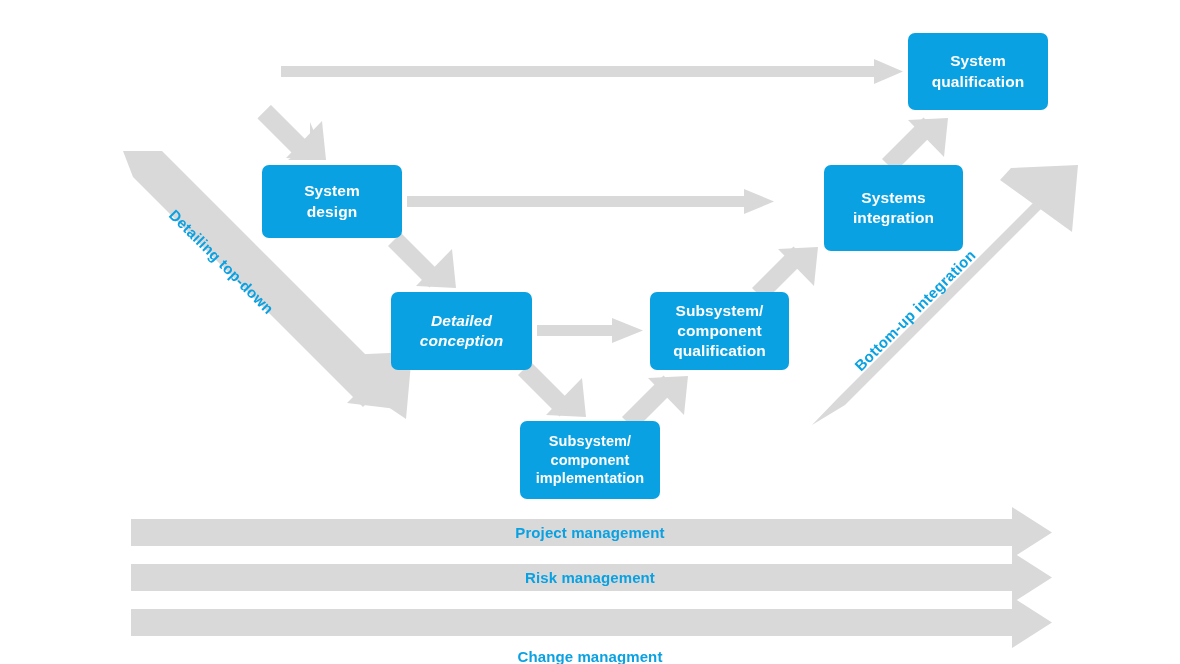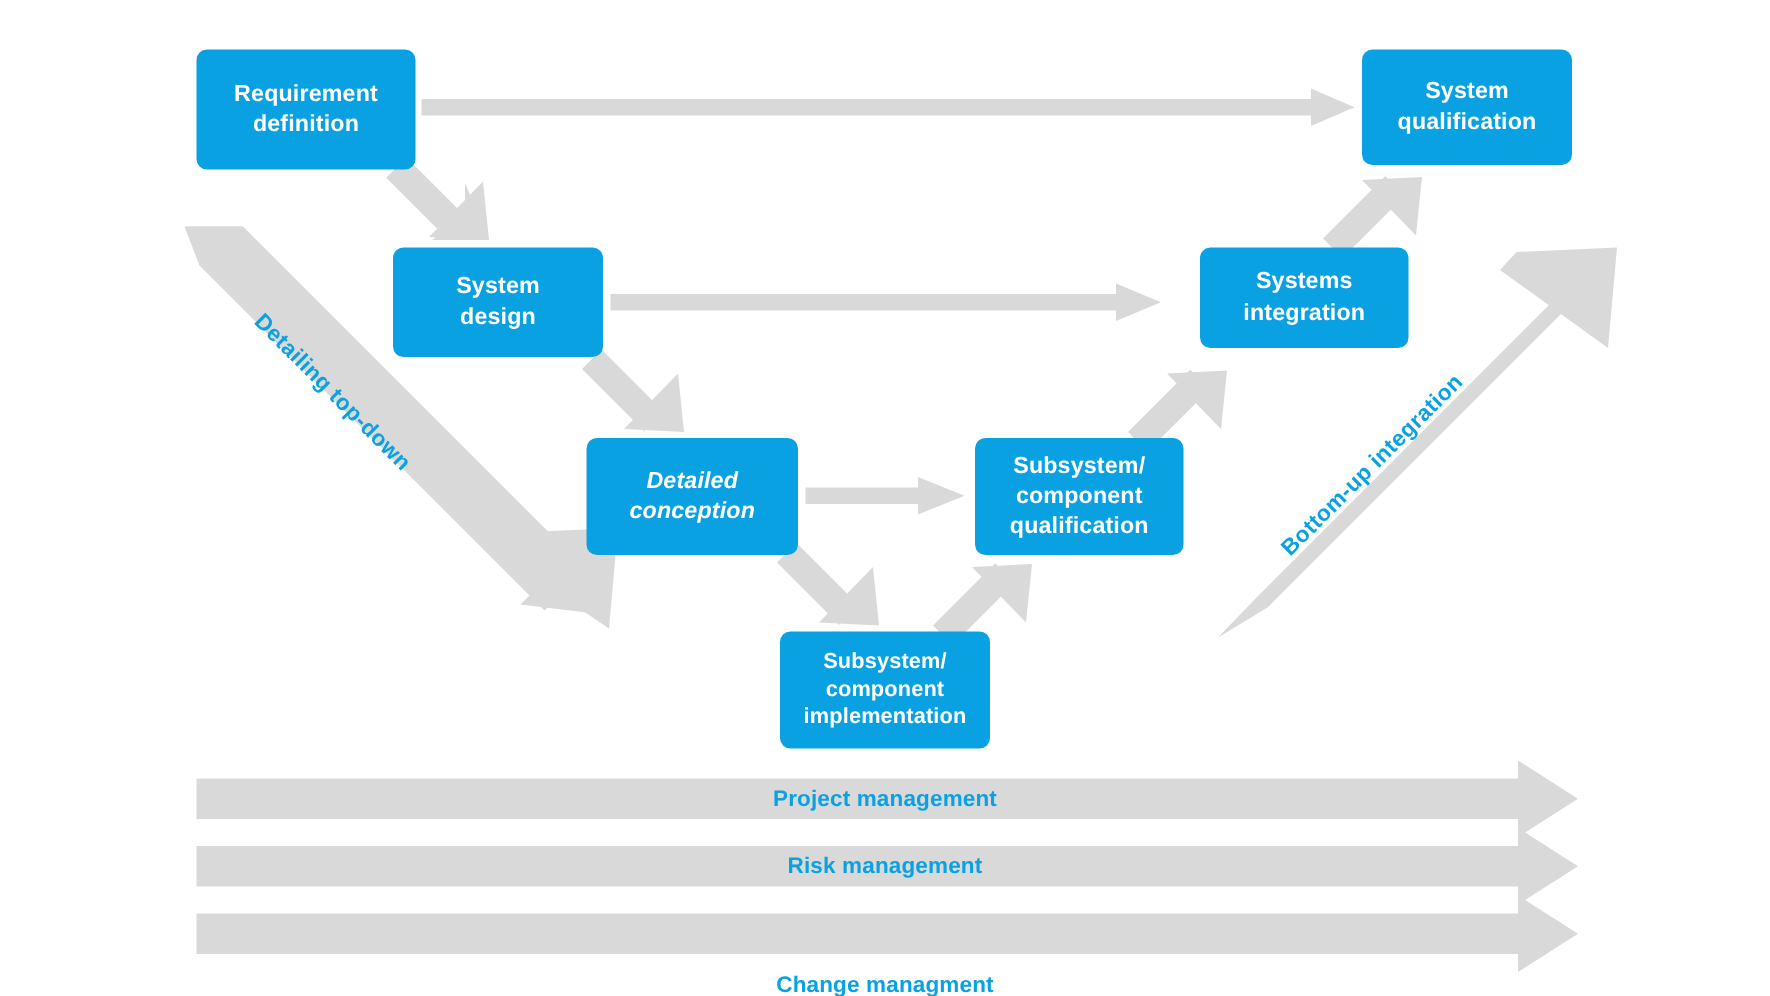--- a/index.html
+++ b/index.html
@@ -138,37 +138,35 @@
       <polygon points="131,519 1012,519 1012,507 1052,532.5 1012,558 1012,546 131,546" fill="#d9d9d9"></polygon>
     </g>
     <g>
       <polygon points="131,564 1012,564 1012,552 1052,577.5 1012,603 1012,591 131,591" fill="#d9d9d9"></polygon>
     </g>
     <g>
       <polygon points="131,609 1012,609 1012,597 1052,622.5 1012,648 1012,636 131,636" fill="#d9d9d9"></polygon>
     </g>
   </svg>
 
-  <div class="node" style="left:131px;top:33px;width:146px;height:80px;">Requirement
-definition</div>
 
   <div class="node" style="left:262px;top:165px;width:140px;height:73px;">System
 design</div>
 
   <div class="node" style="left:391px;top:292px;width:141px;height:78px;font-style:italic;">Detailed
 conception</div>
 
   <div class="node" style="left:520px;top:421px;width:140px;height:78px;font-size:14.5px;">Subsystem/
 component
 implementation</div>
 
   <div class="node" style="left:908px;top:33px;width:140px;height:77px;">System
 qualification</div>
 
-  <div class="node" style="left:800px;top:165px;width:139px;height:67px;">Systems
+  <div class="node" style="left:824px;top:165px;width:139px;height:86px;">Systems
 integration</div>
 
   <div class="node" style="left:650px;top:292px;width:139px;height:78px;">Subsystem/
 component
 qualification</div>
 
   <div class="diag-label" style="left:178px;top:206px;transform:rotate(45deg);">Detailing top-down</div>
 
   <div class="diag-label" style="left:851px;top:362px;transform:rotate(-45deg);">Bottom-up integration</div>
 

